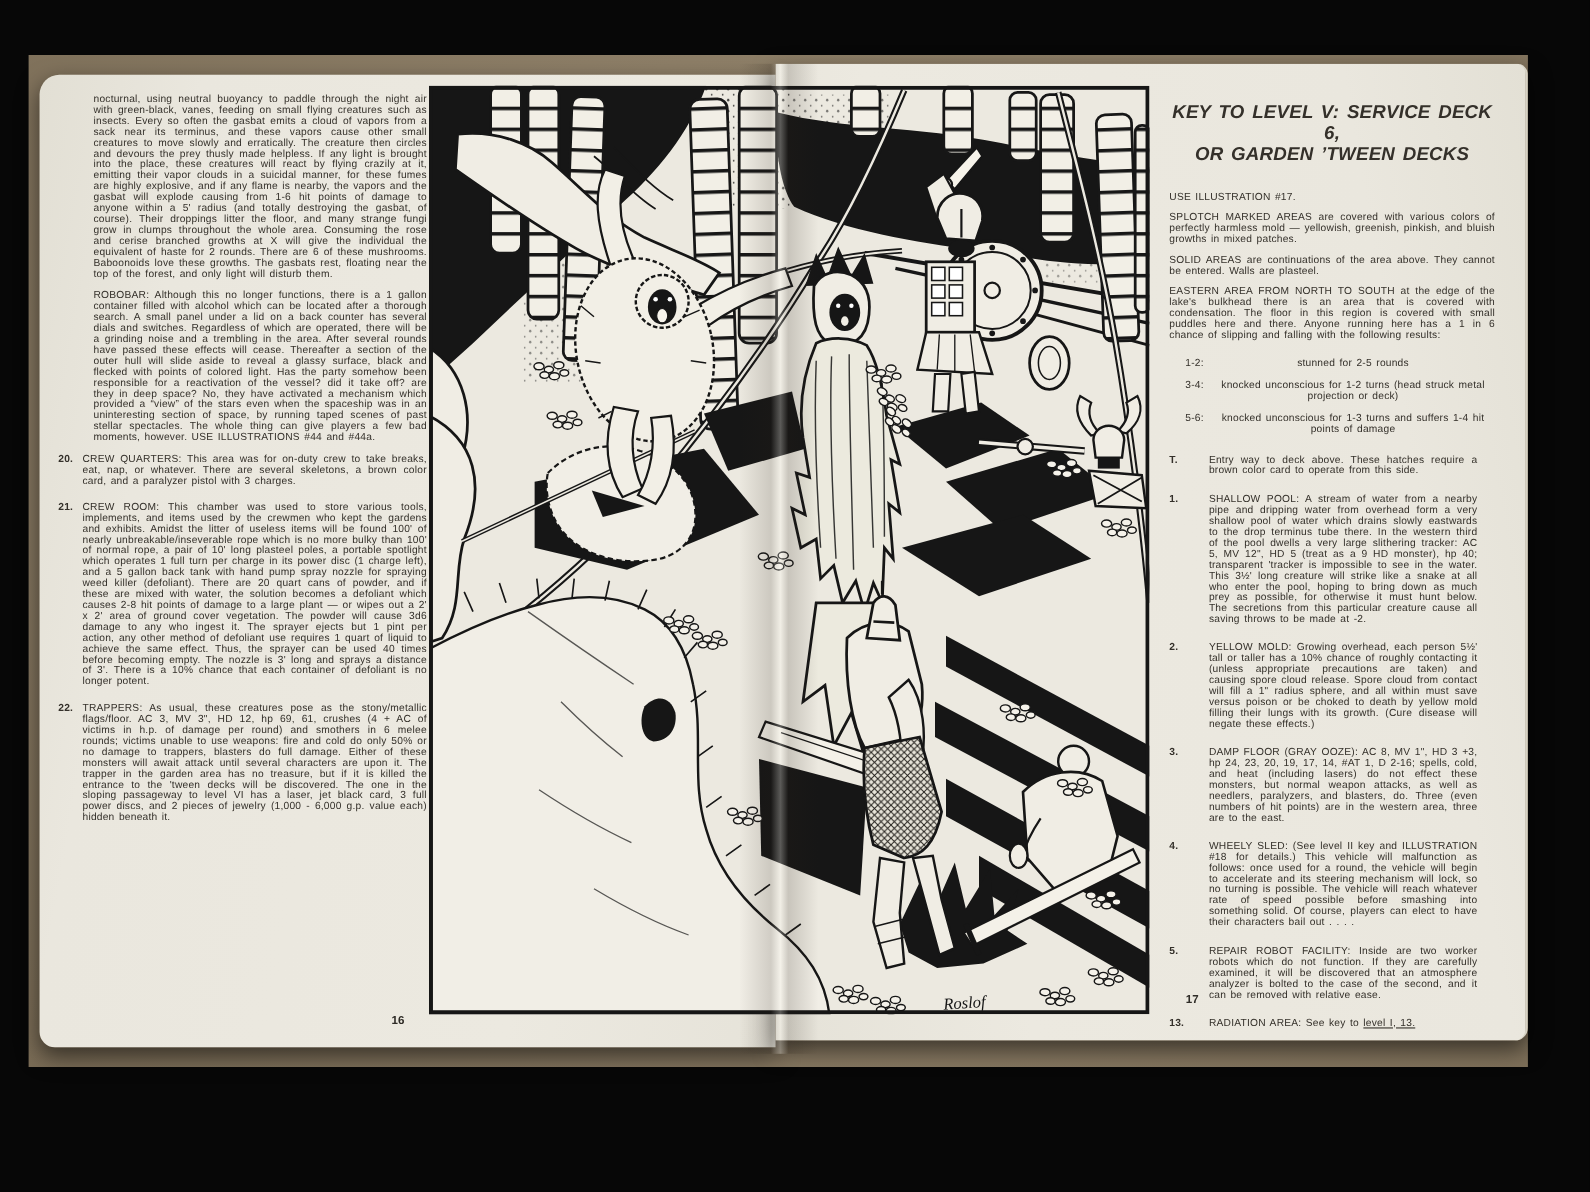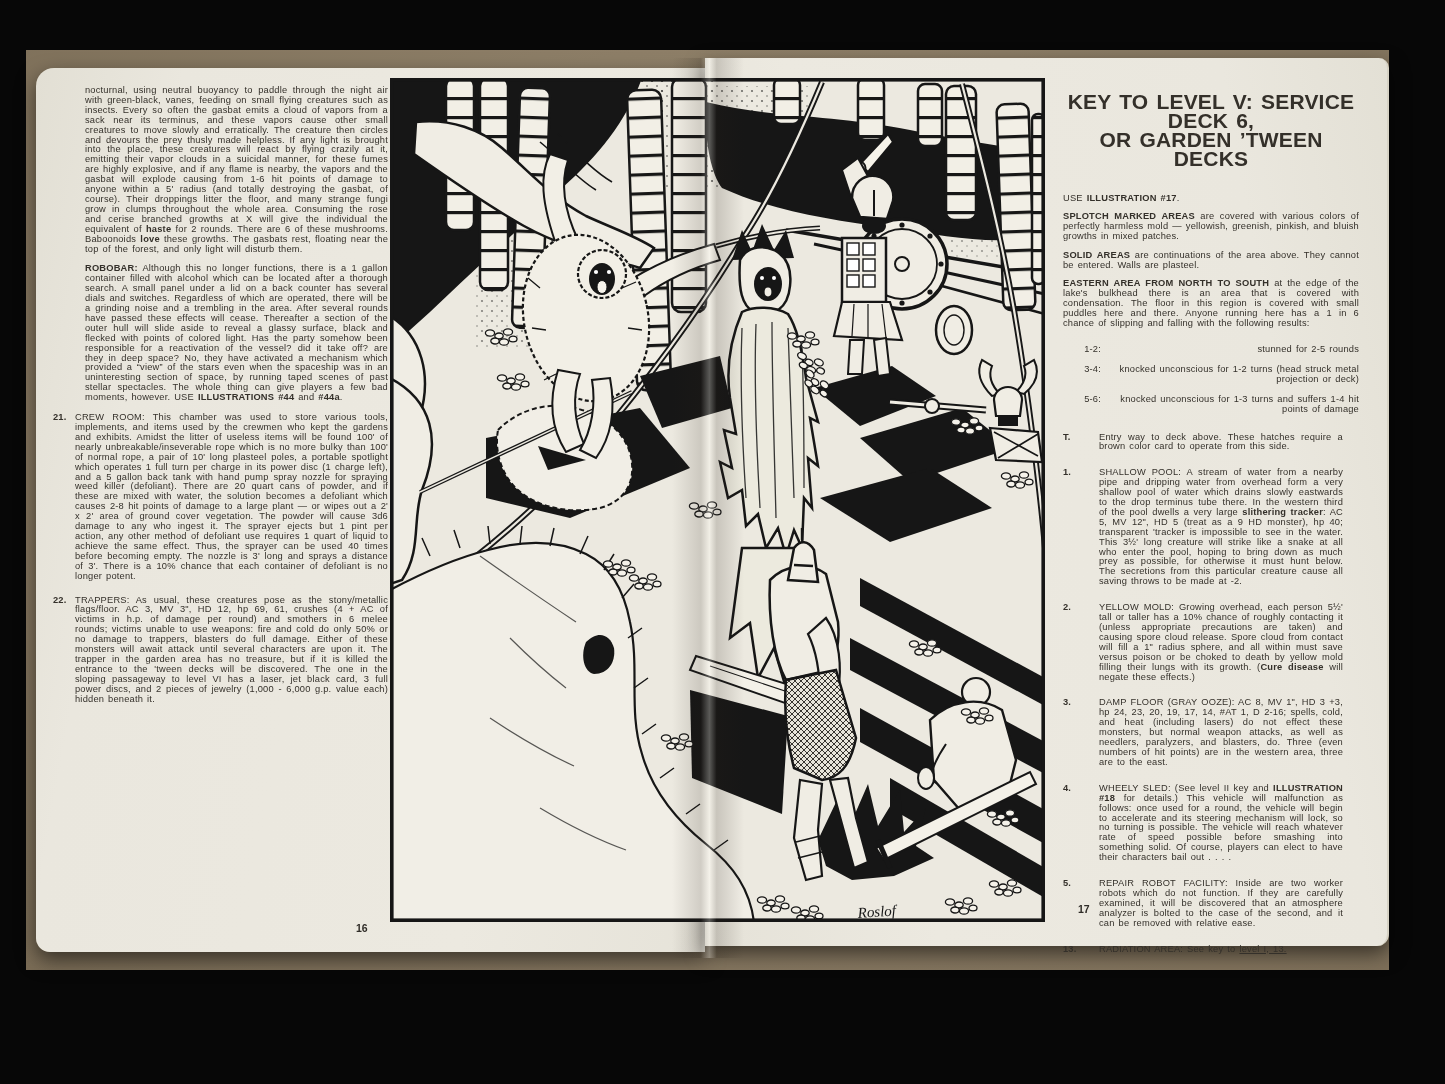--- a/index.html
+++ b/index.html
@@ -33,29 +33,29 @@
       rgba(252,250,242,.30) 52%, rgba(40,32,24,.18) 62%, rgba(40,32,24,0) 100%);
   }
   .col{position:absolute;color:#34302a;font-size:9.3px;line-height:9.9px;
        letter-spacing:.2px;word-spacing:1.2px;text-align:justify;}
   .col-left{left:17px;top:28px;width:335px;}
   .col-right{left:1027px;top:34px;width:296px;}
   .para{margin:0 0 10px 32px;}
   .item{position:relative;padding-left:22px;margin:0 0 14px 0;}
   .item p{margin:0;}
   .item-num{position:absolute;left:0;top:0;font-weight:bold;}
-  .b{font-weight:bold;}
+  .b{font-weight:normal;}
   .u{text-decoration:underline;}
-  .rp-title{font-weight:bold;font-size:21px;line-height:19px;text-align:center;
-            letter-spacing:.2px;margin:0 0 26px 0;word-spacing:2px;}
+  .rp-title{font-weight:bold;font-size:17px;line-height:19px;text-align:center;
+            letter-spacing:.2px;margin:0 0 26px 0;word-spacing:2px;font-style:italic;}
   .rp-lead{margin:0 0 8px 0;}
   .rp-para{margin:0 0 9px 0;}
   .rp-eastern{margin-bottom:16px;}
   .results{margin:0 0 18px 0;padding-left:8px;}
-  .result-row{display:flex;margin-bottom:10px;text-align:right;}
+  .result-row{display:flex;margin-bottom:10px;text-align:center;}
   .rr-range{width:30px;flex:none;}
   .rr-text{flex:1;}
   .r-item{position:relative;padding-left:20px;margin:0 0 9px 0;}
   .r-item p{margin:16px;}
   .pagenum{position:absolute;font-size:10.5px;font-weight:bold;color:#2f2c27;z-index:7;}
   .pn-left{left:320px;top:864px;}
   .pn-right{left:1008px;top:845px;margin-left:34px;}
   .illo{position:absolute;left:354px;top:20px;width:655px;height:844px;z-index:2;}
   .sig{font-family:"Liberation Serif", serif;font-style:italic;}
 </style>
@@ -64,20 +64,24 @@
 
 <div class="desk"></div>
 
 <div class="book">
   <div class="page page-left"></div>
   <div class="page page-right"></div>
 
   <div class="col col-left">
     <p class="para"><span>nocturnal, using neutral buoyancy to paddle through the night air with green-black, vanes, feeding on small flying creatures such as insects. Every so often the gasbat emits a cloud of vapors from a sack near its terminus, and these vapors cause other small creatures to move slowly and erratically. The creature then circles and devours the prey thusly made helpless. If any light is brought into the place, these creatures will react by flying crazily at it, emitting their vapor clouds in a suicidal manner, for these fumes are highly explosive, and if any flame is nearby, the vapors and the gasbat will explode causing from 1-6 hit points of damage to anyone within a 5' radius (and totally destroying the gasbat, of course). Their droppings litter the floor, and many strange fungi grow in clumps throughout the whole area. Consuming the rose and cerise branched growths at X will give the individual the equivalent of </span><span class="b">haste</span><span> for 2 rounds. There are 6 of these mushrooms. Baboonoids </span><span class="b">love</span><span> these growths. The gasbats rest, floating near the top of the forest, and only light will disturb them.</span></p>
     <p class="para"><span class="b">ROBOBAR:</span><span> Although this no longer functions, there is a 1 gallon container filled with alcohol which can be located after a thorough search. A small panel under a lid on a back counter has several dials and switches. Regardless of which are operated, there will be a grinding noise and a trembling in the area. After several rounds have passed these effects will cease. Thereafter a section of the outer hull will slide aside to reveal a glassy surface, black and flecked with points of colored light. Has the party somehow been responsible for a reactivation of the vessel? did it take off? are they in deep space? No, they have activated a mechanism which provided a “view” of the stars even when the spaceship was in an uninteresting section of space, by running taped scenes of past stellar spectacles. The whole thing can give players a few bad moments, however. USE </span><span class="b">ILLUSTRATIONS #44</span><span> and </span><span class="b">#44a</span><span>.</span></p>
+    <div class="item">
+      <span class="item-num">20.</span>
+      <p><span>CREW QUARTERS: This area was for on-duty crew to take breaks, eat, nap, or whatever. There are several skeletons, a brown color card, and a paralyzer pistol with 3 charges.</span></p>
+    </div>
     <div class="item">
       <span class="item-num">21.</span>
       <p><span>CREW ROOM: This chamber was used to store various tools, implements, and items used by the crewmen who kept the gardens and exhibits. Amidst the litter of useless items will be found 100' of nearly unbreakable/inseverable rope which is no more bulky than 100' of normal rope, a pair of 10' long plasteel poles, a portable spotlight which operates 1 full turn per charge in its power disc (1 charge left), and a 5 gallon back tank with hand pump spray nozzle for spraying weed killer (defoliant). There are 20 quart cans of powder, and if these are mixed with water, the solution becomes a defoliant which causes 2-8 hit points of damage to a large plant — or wipes out a 2' x 2' area of ground cover vegetation. The powder will cause 3d6 damage to any who ingest it. The sprayer ejects but 1 pint per action, any other method of defoliant use requires 1 quart of liquid to achieve the same effect. Thus, the sprayer can be used 40 times before becoming empty. The nozzle is 3' long and sprays a distance of 3'. There is a 10% chance that each container of defoliant is no longer potent.</span></p>
     </div>
     <div class="item">
       <span class="item-num">22.</span>
       <p><span>TRAPPERS: As usual, these creatures pose as the stony/metallic flags/floor. AC 3, MV 3", HD 12, hp 69, 61, crushes (4 + AC of victims in h.p. of damage per round) and smothers in 6 melee rounds; victims unable to use weapons: fire and cold do only 50% or no damage to trappers, blasters do full damage. Either of these monsters will await attack until several characters are upon it. The trapper in the garden area has no treasure, but if it is killed the entrance to the 'tween decks will be discovered. The one in the sloping passageway to level VI has a laser, jet black card, 3 full power discs, and 2 pieces of jewelry (1,000 - 6,000 g.p. value each) hidden beneath it.</span></p>
     </div>
   </div>
 

